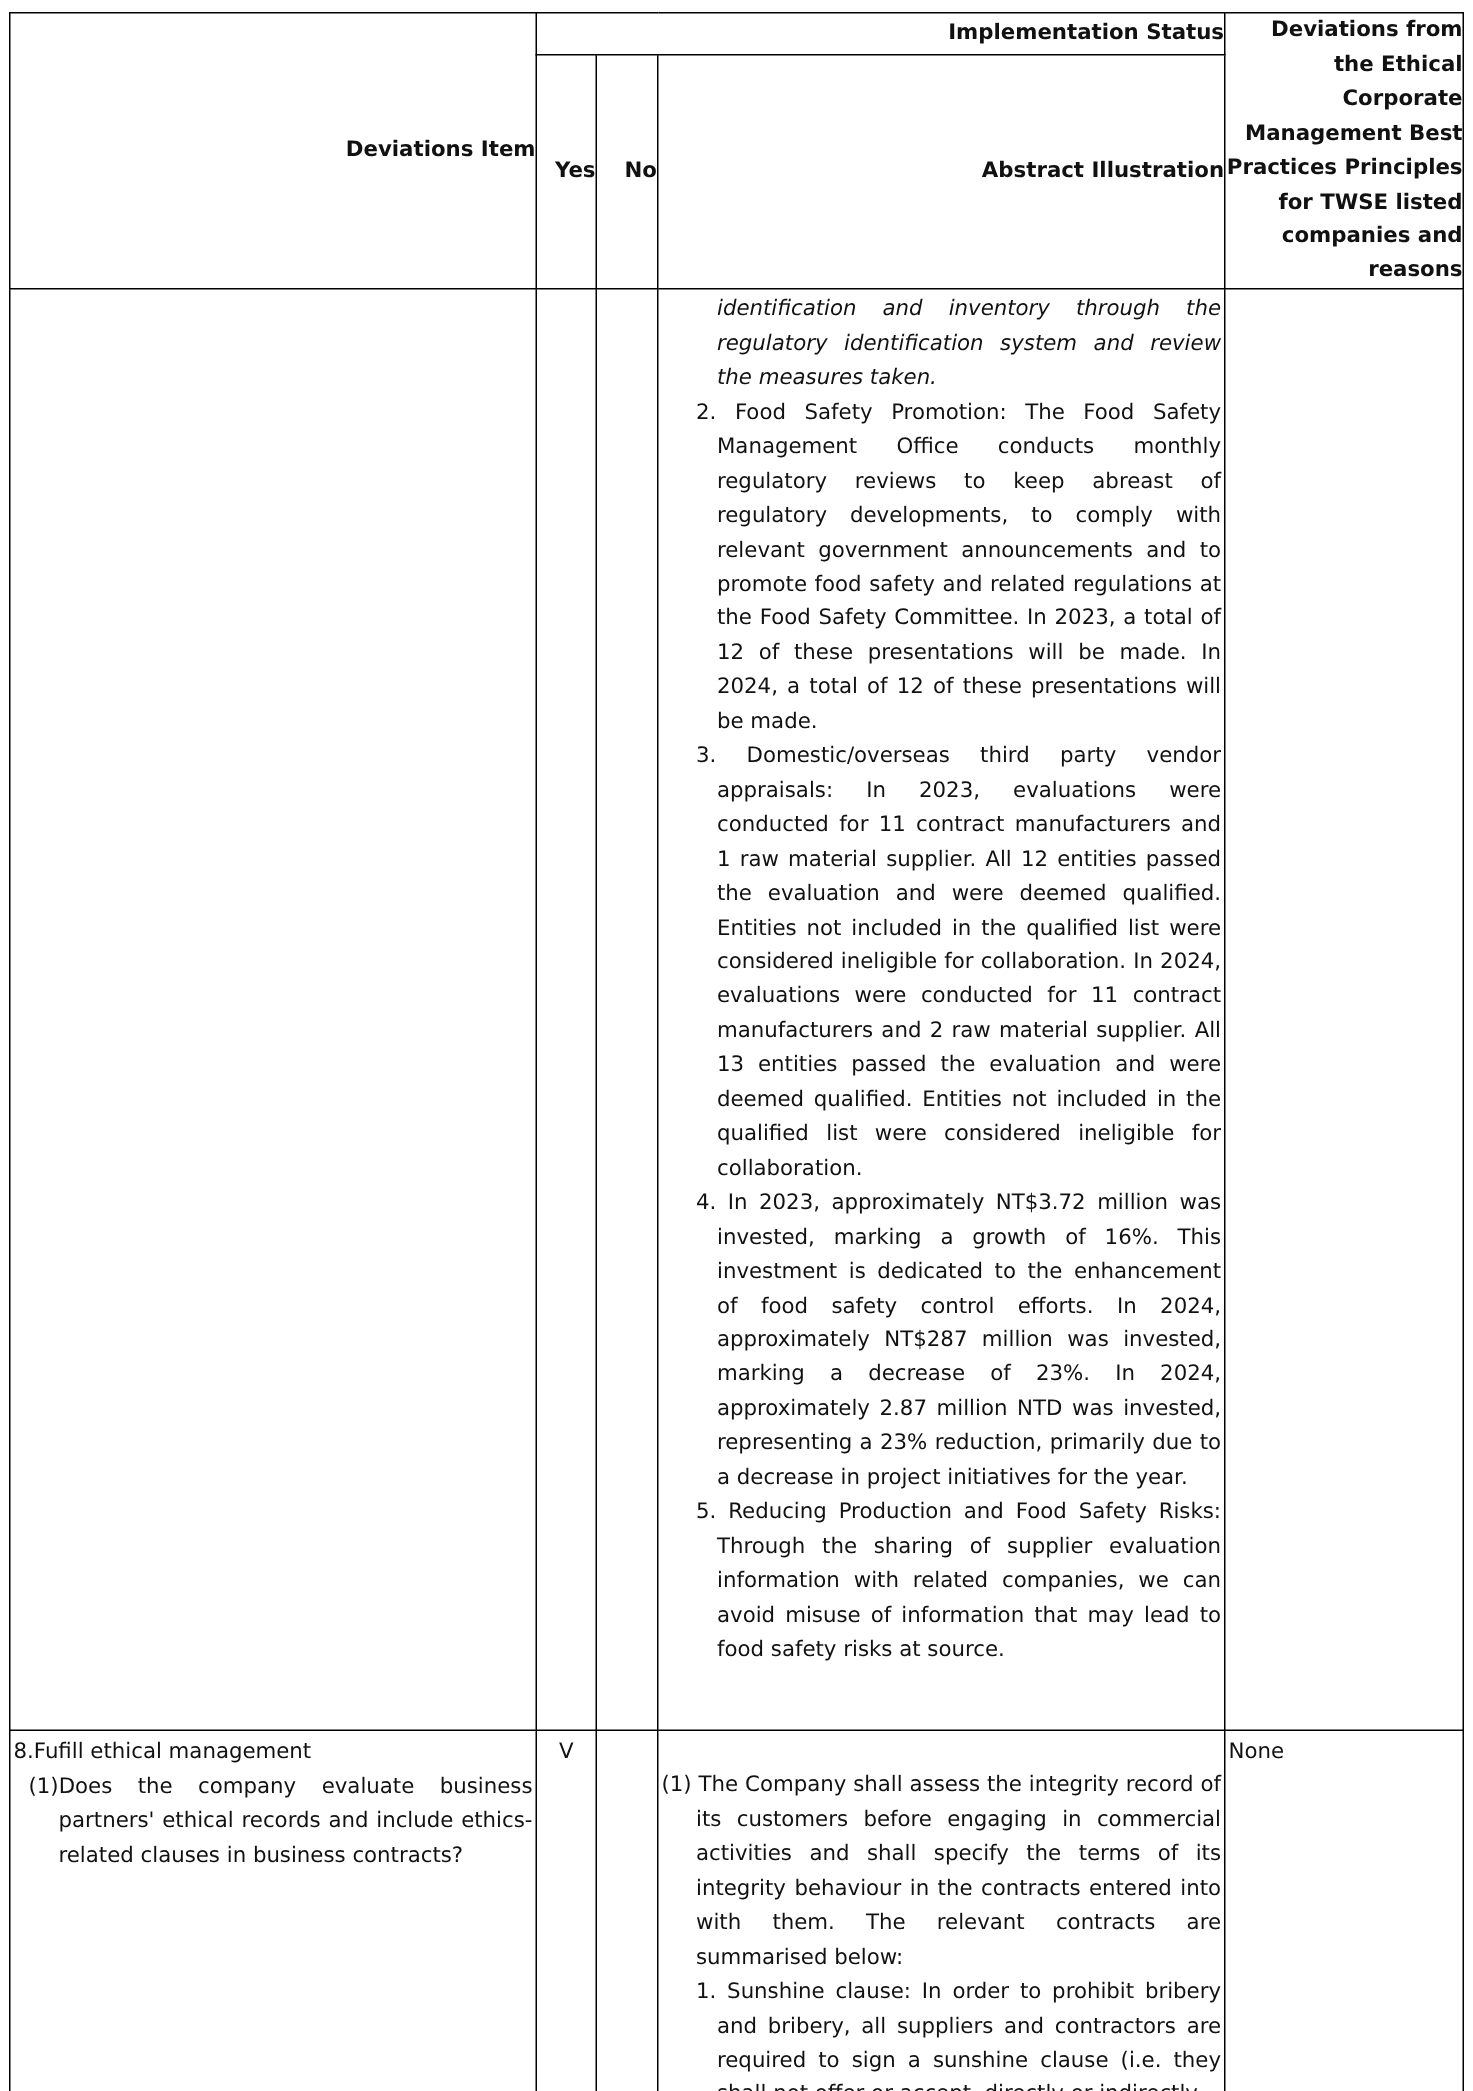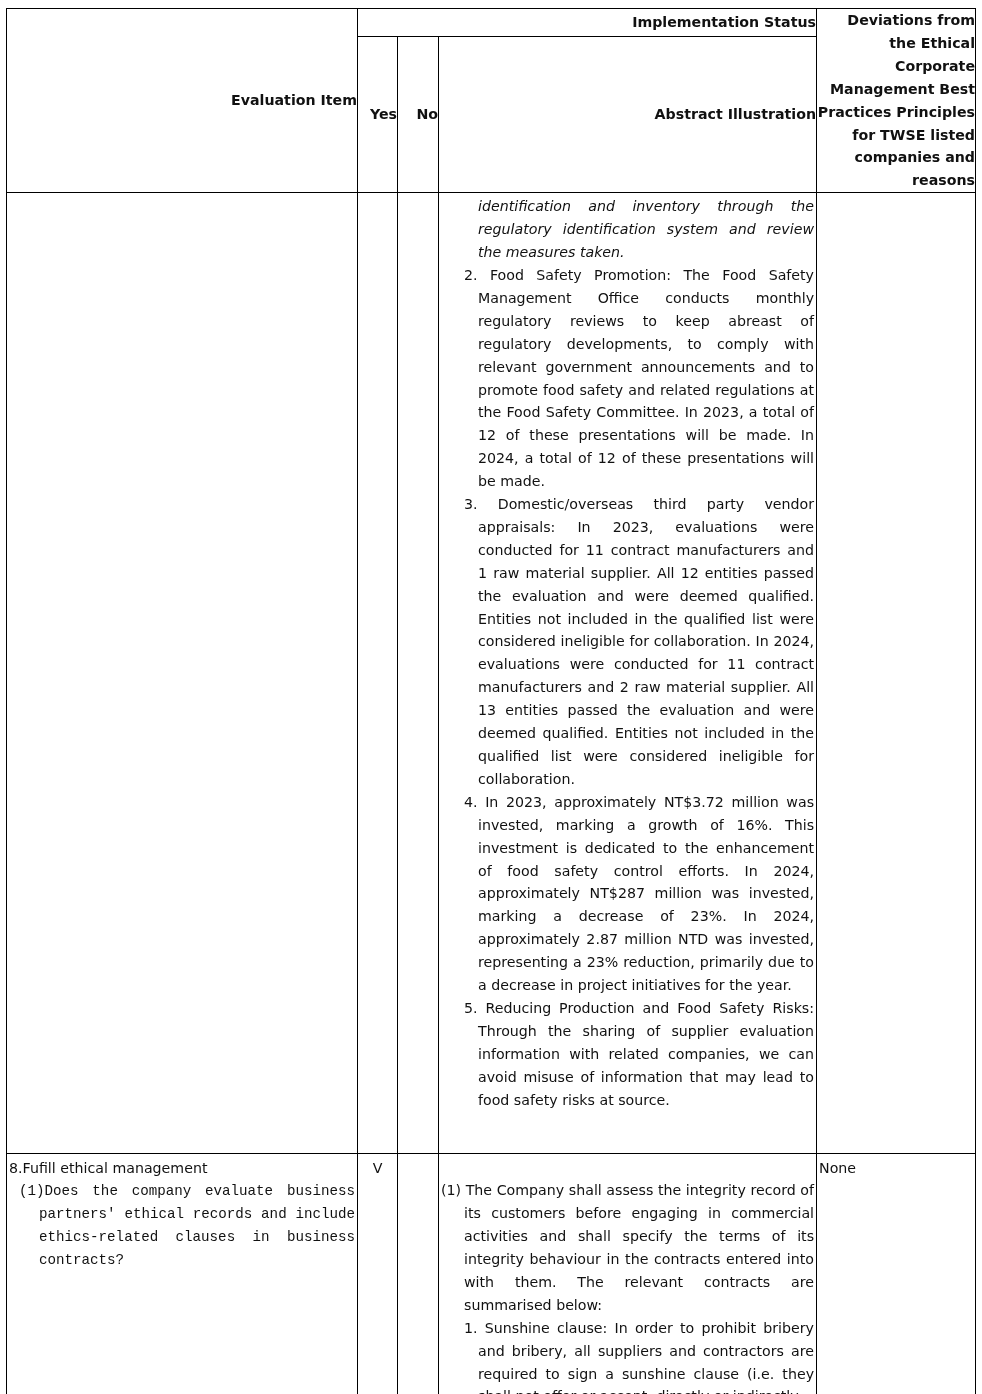--- a/index.html
+++ b/index.html
@@ -22,41 +22,41 @@
   .col-no { width: 41px; }
   .col-abs { width: 378px; }
   .col-dev { width: 159px; }
   .just { text-align: justify; text-align-last: left; }
   .abs-cell { padding: 2px 2px 0 0 !important; }
   .list-item { padding-left: 39px; text-indent: -14px; }
   .list-item.cont { text-indent: 0; font-style: italic; }
   .sub-item { padding-left: 25px; text-indent: -23px; }
   .sub-li { padding-left: 39px; text-indent: -14px; }
   .item-head { padding: 3px 2px 0 2px; }
-  .q { padding-left: 32px; text-indent: -20px; padding-right: 2px; font-family: Liberation Mono, monospace; }
+  .q { padding-left: 32px; text-indent: -20px; padding-right: 2px; }
   .yes-cell { text-align: center; padding-top: 3px !important; }
   .dev-cell { padding: 3px 3px 0 2px !important; }
   .row1 td { height: 958px; }
   .row2 td { height: 250px; }
   .spacer { height: 23px; }
 </style>
 </head>
 <body>
 
 <table class="eval">
   <colgroup>
     <col class="col-item">
       <col class="col-yes">
       <col class="col-no">
       <col class="col-abs">
       <col class="col-dev">
   </colgroup>
   <thead>
     <tr>
-      <th rowspan="2">Evaluation Item</th>
+      <th rowspan="2">Deviations Item</th>
       <th colspan="3" class="h-top">Implementation Status</th>
       <th rowspan="2" class="h-dev">Deviations from the Ethical Corporate Management Best Practices Principles for TWSE listed companies and reasons</th>
     </tr>
     <tr style="height:136px;padding-left:30px;">
       <th>Yes</th>
       <th>No</th>
       <th>Abstract Illustration</th>
     </tr>
   </thead>
   <tbody>

